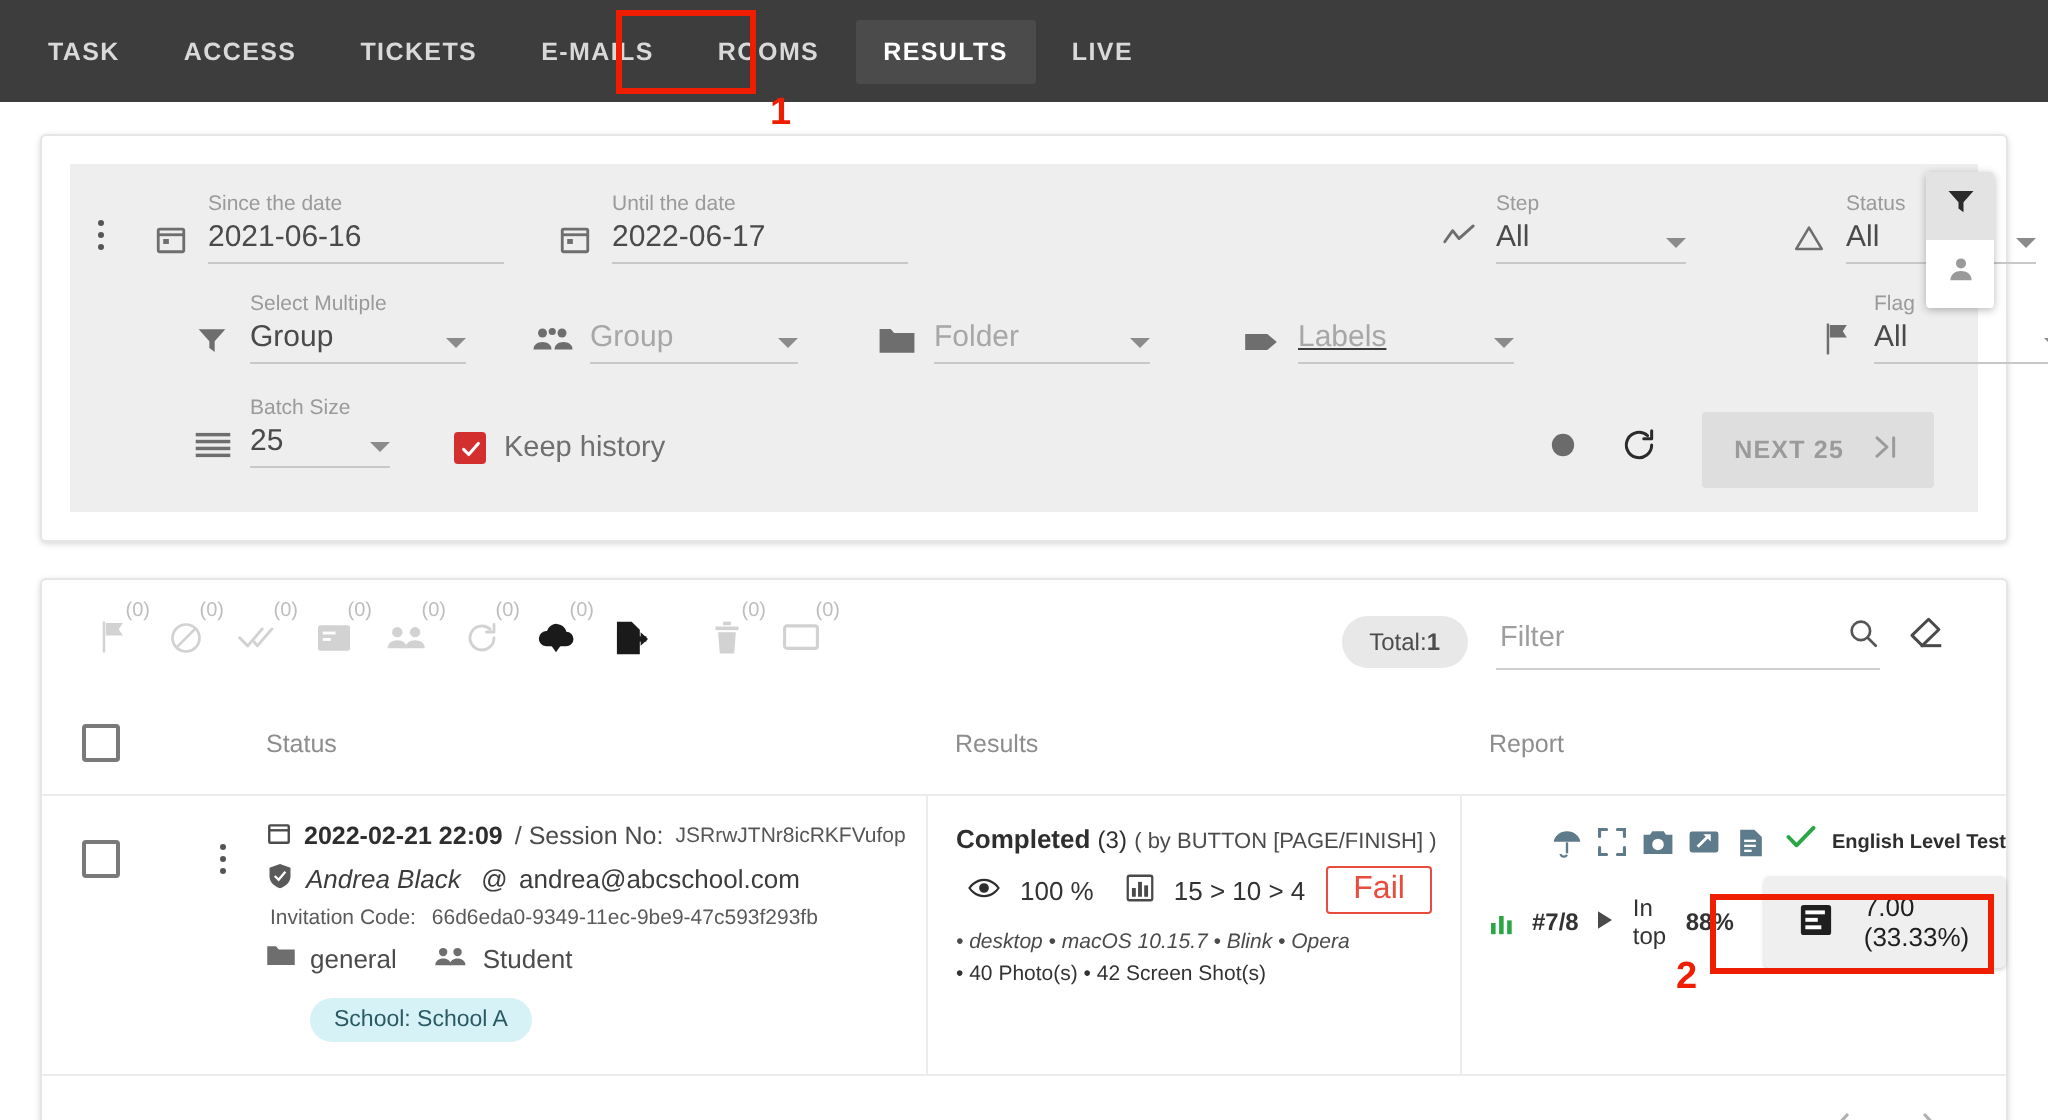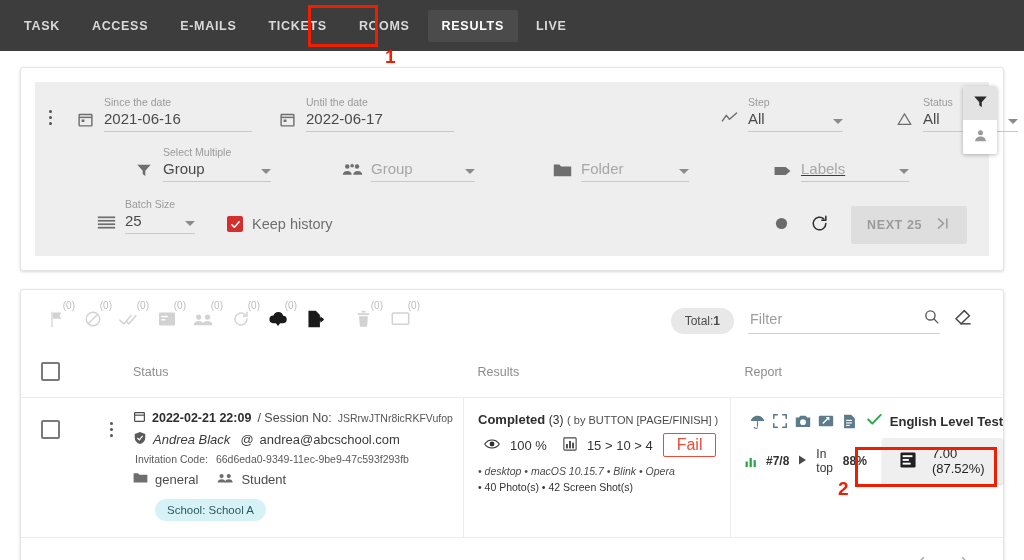--- a/index.html
+++ b/index.html
@@ -124,40 +124,40 @@
   .rs-head{font-size:13px;color:#2e2e2e;margin-bottom:6px;}
   .rs-head b{font-weight:bold;}
   .rs-by{color:#4b4b4b;font-size:11px;}
   .rs-metrics{display:flex;align-items:center;gap:10px;margin:2px 0 7px 6px;font-size:13px;color:#333;}
   .fail-badge{border:1px solid #e74c3c;color:#e74c3c;font-size:16px;padding:2px 13px;border-radius:2px;}
   .rs-meta{font-size:10.5px;color:#4a4a4a;font-style:italic;line-height:1.5;}
   .rs-meta2{font-size:10.5px;color:#333;line-height:1.5;}
 
   .rp-icons{display:flex;align-items:center;gap:6px;justify-content:flex-end;margin-bottom:8px;}
   .rp-ico{width:17px;height:17px;display:flex;align-items:center;justify-content:center;color:#5d7b8a;cursor:pointer;}
-  .rp-title{font-size:13px;font-weight:bold;color:#2e2e2e;margin-left:2px;}
+  .rp-title{font-size:10px;font-weight:bold;color:#2e2e2e;margin-left:2px;}
   .rp-row2{display:flex;align-items:center;gap:7px;font-size:12px;color:#333;justify-content:flex-start;}
   .rp-score{
     background:#efefef;border-radius:3px;padding:8px 18px;display:flex;align-items:center;gap:16px;
     font-size:13px;color:#1f1f1f;box-shadow:0 1px 2px rgba(0,0,0,.18);cursor:pointer;
   }
 
   .pager{display:flex;align-items:center;justify-content:flex-end;padding:14px 20px;gap:10px;font-size:12px;color:#6b6b6b;}
   .pg-sel{display:flex;align-items:flex-end;border-bottom:1px solid #cfcfcf;padding-bottom:3px;margin:0 16px 0 10px;cursor:pointer;}
   .pg-sel span{font-size:13px;color:#3c3c3c;font-weight:bold;}
   .pg-arrow{padding:4px 12px;color:#aaa;cursor:pointer;font-size:17px;}
 </style>
 </head>
 <body>
 
 <div class="navbar">
   <div class="navtab">TASK</div>
   <div class="navtab">ACCESS</div>
+  <div class="navtab">TICKETS</div>
   <div class="navtab">E-MAILS</div>
-  <div class="navtab">TICKETS</div>
   <div class="navtab">ROOMS</div>
   <div class="navtab active">RESULTS</div>
   <div class="navtab">LIVE</div>
 </div>
 
 <div class="annot-box" style="left:308px;top:5px;width:70px;height:42px;"></div>
 <div class="annot-num" style="left:385px;top:46px;">1</div>
 
 <div class="card filter-card">
  <div class="filter-inner">
@@ -221,21 +221,21 @@
       <div class="fwrap" style="width:95px;">
         <div class="flabel">Status</div>
         <div class="underline-box">
           <div class="fval" style="flex:1;">All</div>
           <div class="caret"></div>
         </div>
       </div>
     </div>
   </div>
 
-  <div class="frow" style="padding-top:22px;gap:38px;">
+  <div class="frow" style="padding-top:22px;">
     <div style="width:38px;flex:0 0 auto;"></div>
 
     <div class="field" style="margin-left:12px;">
       <div class="fico">
         <svg width="16" height="16" viewBox="0 0 24 24" fill="#6e6e6e">
               <polygon points="2,4 22,4 14,13 14,21 10,18 10,13"></polygon>
             </svg>
       </div>
       <div class="fwrap" style="width:108px;">
         <div class="flabel">Select Multiple</div>
@@ -667,21 +667,21 @@
             <span style="font-weight:bold;margin-left:-3px;">88%</span>
             <span class="rp-score" style="margin-left:8px;">
               <span>
                 <svg width="16" height="16" viewBox="0 0 18 18" fill="#1f1f1f">
                     <rect x="0.5" y="0.5" width="17" height="17" rx="1.6"></rect>
                     <rect x="3" y="3.6" width="11" height="2.2" fill="#fff"></rect>
                     <rect x="3" y="7.8" width="7" height="2.2" fill="#fff"></rect>
                     <rect x="3" y="12" width="9" height="2.2" fill="#fff"></rect>
                   </svg>
               </span>
-              <span>7.00 (87.52%)</span>
+              <span>7.00 (33.33%)</span>
             </span>
           </div>
         </td>
       </tr>
     </tbody>
   </table>
 
   <div class="pager">
 
     <span class="pg-sel">

